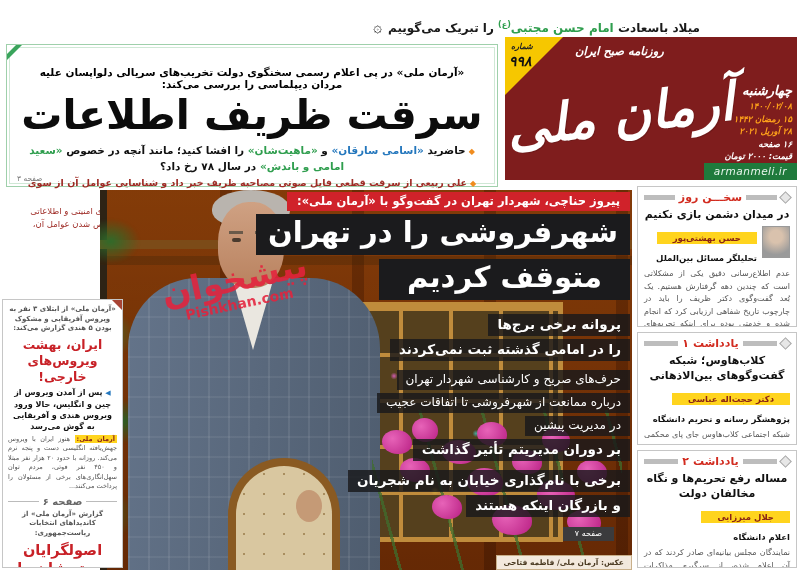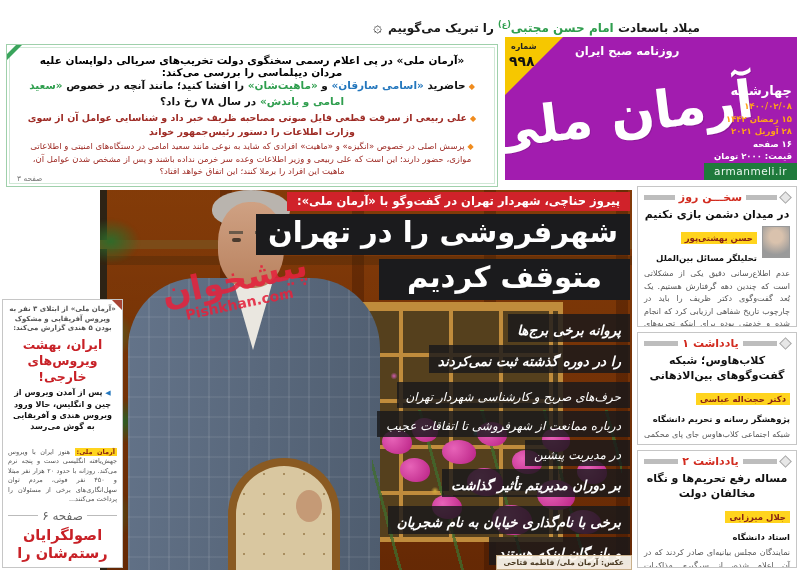--- a/index.html
+++ b/index.html
@@ -5,37 +5,37 @@
   html,body{margin:0;padding:0;}
   body{width:800px;height:570px;background:#fff;font-family:"DejaVu Sans",sans-serif;direction:rtl;position:relative;overflow:hidden;}
 
   
   .topbar{position:absolute;top:18px;right:100px;font-size:12px;font-weight:bold;color:#1a1a1a;white-space:nowrap;}
   .topbar .green{color:#2f9e4e;}
   .topbar .sup{color:#2f9e4e;font-size:8px;vertical-align:super;}
   .topbar .emblem{color:#1a1a1a;font-size:15px;margin-right:6px;font-weight:normal;}
 
   
-  .masthead{position:absolute;left:505px;top:37px;width:292px;height:143px;background:#a21caf;overflow:hidden;}
+  .masthead{position:absolute;left:505px;top:37px;width:292px;height:143px;background:#7f1d1d;overflow:hidden;font-style:italic;}
   .issue-corner{position:absolute;top:0;left:0;width:58px;height:58px;background:#f6c700;clip-path:polygon(0 0,100% 0,0 100%);}
   .issue-corner .lbl{position:absolute;top:5px;left:6px;font-size:8px;color:#222;font-weight:bold;}
   .issue-corner .num{position:absolute;top:16px;left:4px;font-size:14px;color:#111;font-weight:900;}
   .tagline{position:absolute;top:7px;left:70px;color:#fff;font-size:11.5px;font-weight:bold;}
   .brand-title{position:absolute;top:18px;left:0;width:230px;height:120px;display:flex;align-items:center;justify-content:center;color:#fff;font-size:52px;font-weight:900;transform:rotate(-7deg);white-space:nowrap;text-shadow:1px 1px 0 rgba(0,0,0,0.12);}
   .date-block{position:absolute;top:46px;right:5px;width:92px;color:#fff;}
   .date-block .weekday{font-size:13px;font-weight:900;margin-bottom:2px;}
   .date-block .d{font-size:8.5px;line-height:12.5px;font-weight:bold;}
   .date-block .orange{color:#ffa21a;}
   .website{position:absolute;bottom:0;right:0;background:#1f7a3c;color:#eaf7ee;font-size:10.5px;padding:2px 10px 3px;letter-spacing:.5px;direction:ltr;}
 
   
   .zarif-box{position:absolute;left:6px;top:44px;width:492px;height:143px;background:#fff;border:1px solid #9fd0ab;box-shadow:inset 0 0 0 2px #fff,inset 0 0 0 3px #cfe8d5;box-sizing:border-box;}
   .zfold1{position:absolute;top:0;left:0;width:0;height:0;border-bottom:15px solid transparent;border-left:15px solid #3aa45c;}
   .zfold2{position:absolute;top:0;left:0;width:0;height:0;border-bottom:9px solid transparent;border-left:9px solid #fff;}
-  .z-kicker{text-align:center;font-size:10.5px;font-weight:bold;color:#000;margin-top:9px;padding:0 18px;}
+  .z-kicker{text-align:center;font-size:10.5px;font-weight:bold;color:#000;margin-top:21px;padding:0 18px;}
   .z-headline{text-align:center;font-size:41px;font-weight:900;color:#0c0c0c;margin:1px 0 4px;letter-spacing:-1px;}
   .z-b{padding:0 16px;text-align:center;}
   .z-b1{font-size:10.5px;font-weight:bold;color:#111;line-height:15px;}
   .z-b2{font-size:9.5px;font-weight:bold;color:#9e2b25;line-height:13px;margin-top:2px;}
   .z-b3{font-size:8.5px;color:#9e2b25;line-height:12px;margin-top:2px;}
   .blue{color:#2477bd;}
   .grn{color:#2f9e4e;}
   .z-bullet{color:#f08c1e;font-size:8px;margin-left:3px;}
   .z-page{position:absolute;bottom:3px;left:10px;font-size:7.5px;color:#777;}
 
@@ -74,58 +74,58 @@
   .watermark{position:absolute;left:62px;top:72px;transform:rotate(-12deg);text-align:center;color:#e5233d;opacity:.88;}
   .wm-fa{font-size:34px;font-weight:900;line-height:34px;}
   .wm-en{font-size:14px;font-weight:bold;direction:ltr;}
 
   
   .m-kicker{position:absolute;top:2px;right:2px;background:#d0222a;color:#fff;font-size:11.5px;font-weight:bold;padding:2px 10px 3px;}
   .m-h1{position:absolute;top:24px;right:2px;background:#1b1b1d;color:#fff;font-size:29px;font-weight:900;padding:1px 12px 6px;}
   .m-h2{position:absolute;top:69px;right:2px;background:#1b1b1d;color:#fff;font-size:29px;font-weight:900;padding:1px 28px 6px;}
   .subs{position:absolute;top:124px;right:2px;width:360px;text-align:right;}
   .sub-line{line-height:0;margin-bottom:3px;}
-  .strip{display:inline-block;background:rgba(24,24,27,.82);color:#fff;padding:8px 9px 4px;line-height:normal;font-style:italic;}
+  .strip{display:inline-block;background:rgba(24,24,27,.82);color:#fff;padding:2px 9px 4px;line-height:normal;}
   .strip.b{font-size:13.5px;font-weight:bold;}
   .strip.n{font-size:12px;font-weight:normal;}
   .gap{margin-top:9px;}
   .page7-row{text-align:right;margin-top:10px;line-height:0;}
   .page7{display:inline-block;background:#3b3b3d;color:#fff;font-size:8px;padding:2px 12px 3px;margin-right:16px;line-height:normal;}
   .credit{position:absolute;bottom:0;right:0;background:rgba(255,250,240,.92);color:#4a3a22;font-size:7.5px;font-weight:bold;padding:2px 7px;border:1px solid #c9b08a;}
 
   
   .sec{position:absolute;right:3px;width:160px;background:#fff;border:1px solid #c6c6c6;padding:4px 6px;box-sizing:border-box;overflow:hidden;}
   .sec1{top:186px;height:141px;}
   .sec2{top:332px;height:113px;}
   .sec3{top:450px;height:118px;}
   .sec-head{display:flex;align-items:center;gap:4px;margin-bottom:3px;}
   .sec-head .bar{flex:1;height:5px;background:#bdbdbd;}
   .sec-head .diamond{width:7px;height:7px;background:#e7e7e7;border:1px solid #a9a9a9;transform:rotate(45deg);flex:none;}
   .sec-title{color:#d22b1f;font-weight:bold;font-size:11px;white-space:nowrap;}
   .sec-hl{font-size:11px;font-weight:bold;color:#101010;text-align:center;margin:1px 0 4px;line-height:15px;}
   .author-row{display:flex;gap:5px;align-items:flex-start;margin:2px 0 3px;justify-content:flex-start;}
   .avatar{width:26px;height:30px;flex:none;border:1px solid #9a9a9a;background:radial-gradient(circle at 50% 32%,#d9c2ad 26%,#9a9a9a 75%);}
-  .author-name{display:inline-block;background:#ffd41e;color:#8a2415;font-size:8.5px;font-weight:bold;padding:1px 4px;margin-bottom:2px;}
+  .author-name{display:inline-block;background:#ffd41e;color:#8a2415;font-size:8.5px;font-weight:bold;padding:1px 16px;margin-bottom:2px;}
   .author-role{font-size:8.5px;font-weight:bold;color:#111;}
   .sec-body{font-size:8px;color:#555;line-height:12.5px;text-align:justify;}
 
   
   .lcol{position:absolute;left:2px;top:299px;width:121px;height:269px;background:#fff;border:1px solid #c6c6c6;padding:5px 5px;box-sizing:border-box;overflow:hidden;}
   .lfold{position:absolute;top:0;right:0;width:0;height:0;border-top:10px solid #a84434;border-left:10px solid transparent;}
   .l-kicker{font-size:7px;font-weight:bold;color:#555;text-align:center;line-height:9.5px;}
   .l-hl{color:#c82127;font-weight:900;text-align:center;}
   .l-hl1{font-size:12.5px;line-height:16px;margin:3px 0 2px;}
   .l-hl2{font-size:14.5px;line-height:18px;margin:3px 0 2px;}
   .l-lead{font-size:8px;font-weight:bold;color:#111;text-align:center;line-height:11px;margin-top:2px;}
   .l-lead .tri{color:#2477bd;font-size:7px;}
-  .l-body{font-size:6.5px;color:#555;line-height:9.5px;text-align:justify;margin-top:16px;}
+  .l-body{font-size:6.5px;color:#555;line-height:9.5px;text-align:justify;margin-top:3px;}
   .hl-yellow{background:#ffd41e;color:#8a2415;font-weight:bold;padding:0 2px;}
   .l-page{display:flex;align-items:center;gap:4px;margin:4px 0 3px;}
   .l-page .ln{flex:1;height:1px;background:#bbb;}
-  .l-page .txt{font-size:12px;color:#666;font-weight:normal;white-space:nowrap;}
+  .l-page .txt{font-size:10px;color:#666;font-weight:bold;white-space:nowrap;}
 </style>
 </head>
 <body>
 
 <div class="page">
 
   <div class="topbar">
     <span>میلاد باسعادت </span><span class="green">امام حسن مجتبی</span><span class="sup">(ع)</span><span> را تبریک می‌گوییم</span><span class="emblem">۞</span>
   </div>
 
@@ -144,20 +144,21 @@
       <div class="d">۱۶ صفحه</div>
       <div class="d">قیمت: ۲۰۰۰ تومان</div>
     </div>
     <div class="website">armanmeli.ir</div>
   </div>
 
   <div class="zarif-box">
     <div class="zfold1"></div>
     <div class="zfold2"></div>
     <div class="z-kicker">«آرمان ملی» در پی اعلام رسمی سخنگوی دولت تخریب‌های سریالی دلواپسان علیه مردان دیپلماسی را بررسی می‌کند:</div>
+    <div class="z-headline">سرقت ظریف اطلاعات</div>
     <div class="z-b z-b1"><span class="z-bullet">◆</span><span>حاضرید </span><span class="blue">«اسامی سارقان»</span><span> و </span><span class="grn">«ماهیت‌شان»</span><span> را افشا کنید؛ مانند آنچه در خصوص </span><span class="grn">«سعید امامی و باندش»</span><span> در سال ۷۸ رخ داد؟</span></div>
     <div class="z-b z-b2"><span class="z-bullet">◆</span><span>علی ربیعی از سرقت قطعی فایل صوتی مصاحبه ظریف خبر داد و شناسایی عوامل آن از سوی وزارت اطلاعات را دستور رئیس‌جمهور خواند</span></div>
     <div class="z-b z-b3"><span class="z-bullet">◆</span><span>پرسش اصلی در خصوص «انگیزه» و «ماهیت» افرادی که شاید به نوعی مانند سعید امامی در دستگاه‌های امنیتی و اطلاعاتی موازی، حضور دارند؛ این است که علی ربیعی و وزیر اطلاعات وعده سر خرمن نداده باشند و پس از مشخص شدن عوامل آن، ماهیت این افراد را برملا کنند؛ این اتفاق خواهد افتاد؟</span></div>
     <div class="z-page">صفحه ۳</div>
   </div>
 
   <div class="photo">
     <div class="wood"></div>
     <div class="wood-edge"></div>
     <div class="rail"></div>
@@ -192,21 +193,21 @@
       <div class="wm-fa">پیشخوان</div>
       <div class="wm-en">Pishkhan.com</div>
     </div>
 
     <div class="m-kicker">پیروز حناچی، شهردار تهران در گفت‌وگو با «آرمان ملی»:</div>
     <div class="m-h1">شهرفروشی را در تهران</div>
     <div class="m-h2">متوقف کردیم</div>
 
     <div class="subs">
       <div class="sub-line"><span class="strip b">پروانه برخی برج‌ها</span></div>
-      <div class="sub-line"><span class="strip b">را در دوره گذشته ثبت نمی‌کردند</span></div>
+      <div class="sub-line"><span class="strip b">را در امامی گذشته ثبت نمی‌کردند</span></div>
       <div class="sub-line gap"><span class="strip n">حرف‌های صریح و کارشناسی شهردار تهران</span></div>
       <div class="sub-line"><span class="strip n">درباره ممانعت از شهرفروشی تا اتفاقات عجیب</span></div>
       <div class="sub-line"><span class="strip n">در مدیریت پیشین</span></div>
       <div class="sub-line"><span class="strip b">بر دوران مدیریتم تأثیر گذاشت</span></div>
       <div class="sub-line gap"><span class="strip b">برخی با نام‌گذاری خیابان به نام شجریان</span></div>
       <div class="sub-line"><span class="strip b">و بازرگان اینکه هستند</span></div>
       <div class="page7-row"><span class="page7">صفحه ۷</span></div>
     </div>
 
     <div class="credit">عکس: آرمان ملی/ فاطمه فتاحی</div>
@@ -248,39 +249,40 @@
   <div class="sec sec3">
     <div class="sec-head">
       <span class="diamond"></span>
       <span class="bar"></span>
       <span class="sec-title">یادداشت ۲</span>
       <span class="bar"></span>
     </div>
     <div class="sec-hl">مساله رفع تحریم‌ها و نگاه مخالفان دولت</div>
     <div>
       <span class="author-name">جلال میرزایی</span><br>
-      <span class="author-role">استاد دانشگاه</span>
+      <span class="author-role">اعلام دانشگاه</span>
     </div>
     <div class="sec-body" style="margin-top:3px;"><span>نمایندگان مجلس بیانیه‌ای صادر کردند که در آن اعلام شده، از سرگیری مذاکرات هسته‌ای میان ایران و کشورهای ۴+۱ نگرانی‌هایی را در خصوص احقاق حقوق ملت ایران به‌وجود آورده است. در نتیجه منتظر تاثیر مثبت آن بر نتیجه انتخابات ریاست‌جمهوری در ۲۸ خرداد هستند. بنابراین نمی‌شود گفت... </span></div>
   </div>
 
   <div class="lcol">
     <div class="lfold"></div>
     <div class="l-kicker">«آرمان ملی» از ابتلای ۳ نفر به ویروس آفریقایی و مشکوک بودن ۵ هندی گزارش می‌کند:</div>
     <div class="l-hl l-hl1">
       <span>ایران، بهشت</span><br>
       <span>ویروس‌های خارجی!</span>
     </div>
     <div class="l-lead"><span class="tri">◀</span> <span>پس از آمدن ویروس از چین و انگلیس، حالا ورود ویروس هندی و آفریقایی به گوش می‌رسد</span></div>
     <div class="l-body"><span class="hl-yellow">آرمان ملی:</span><span> هنوز ایران با ویروس جهش‌یافته انگلیسی دست و پنجه نرم می‌کند. روزانه با حدود ۲۰ هزار نفر مبتلا و ۴۵۰ نفر فوتی، مردم توان سهل‌انگاری‌های برخی از مسئولان را پرداخت می‌کنند...</span></div>
     <div class="l-page">
         <span class="ln"></span>
         <span class="txt">صفحه ۶</span>
         <span class="ln"></span>
       </div>
+    <div class="l-kicker">گزارش «آرمان ملی» از کاندیداهای انتخابات ریاست‌جمهوری:</div>
     <div class="l-hl l-hl2">
       <span>اصولگرایان</span><br>
       <span>رستم‌شان را</span><br>
       
     </div>
 
   </div>
 
 </div>
 

